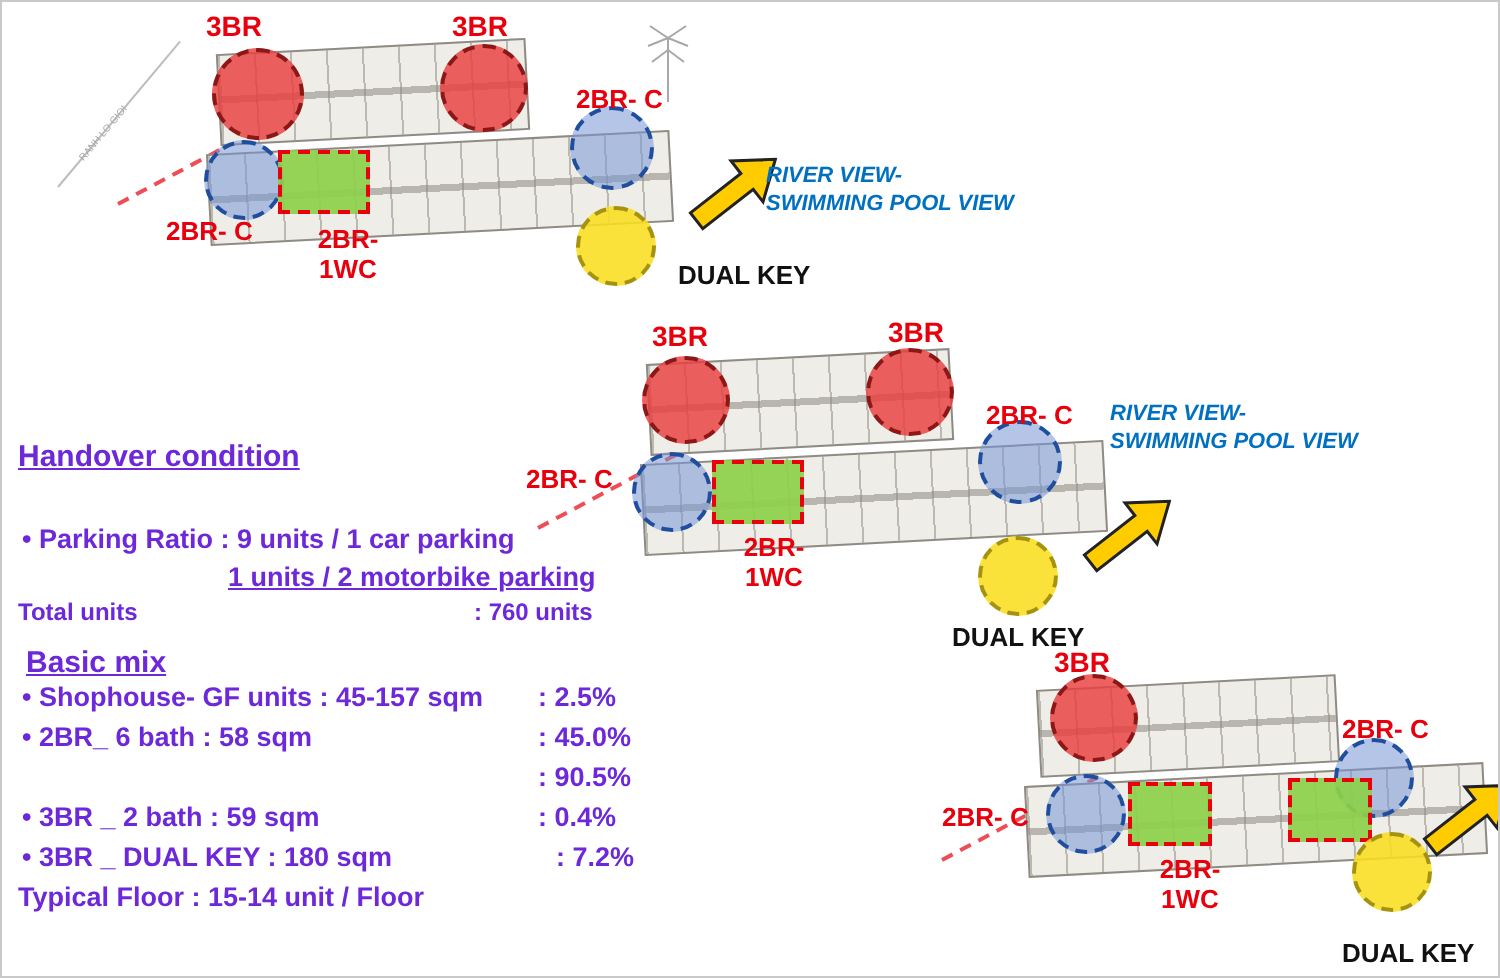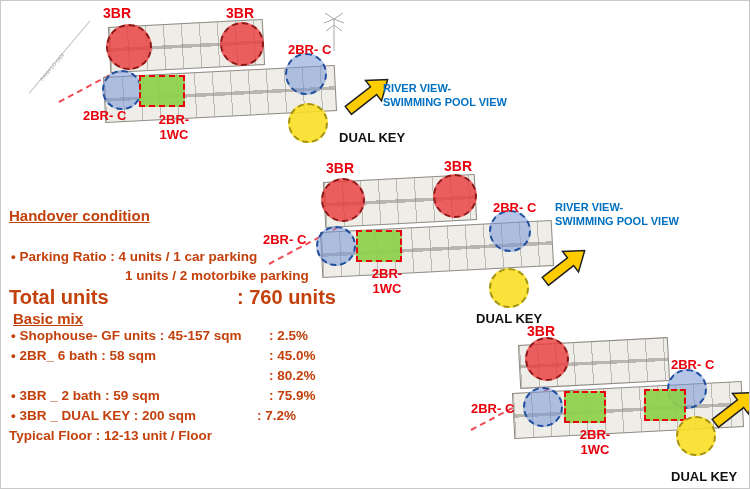--- a/index.html
+++ b/index.html
@@ -25,26 +25,26 @@
   .circ.red    { background:rgba(233,62,62,0.82);  border:2px dashed #8d1717; }
   .circ.blue   { background:rgba(118,150,214,0.55); border:2px dashed #1f4e9e; }
   .circ.yellow { background:rgba(250,222,32,0.88);  border:2px dashed #a59310; }
   .green-unit  { position:absolute; background:rgba(141,208,75,0.92); border:2px dashed #e8000d; box-sizing:border-box; }
 
   
   .lbl-red   { position:absolute; color:#e8000d; font-weight:bold; font-size:13px; white-space:nowrap; }
   .lbl-red.big { font-size:14px; }
   .lbl-red.ctr { text-align:center; }
   .lbl-black { position:absolute; color:#111111; font-weight:bold; font-size:13px; white-space:nowrap; }
-  .view-text { position:absolute; color:#0070c0; font-weight:bold; font-size:11px; white-space:nowrap;text-align:center; }
+  .view-text { position:absolute; color:#0070c0; font-weight:bold; font-style:italic; font-size:11px; white-space:nowrap;text-align:center; }
 
   
-  .navy { position:absolute; color:#c2410c; font-weight:bold; font-size:13.5px; white-space:pre; }
+  .navy { position:absolute; color:#6d28d9; font-weight:bold; font-size:13.5px; white-space:pre;margin-top:13px; }
   .navy.title { font-size:15px; text-decoration:underline; }
-  .navy.total { font-size:20px; }
+  .navy.total { font-size:12px; }
   .with-bullet::before { content:"\2022  "; }
 
   
   .dashline { position:absolute; border-top:2px dashed rgba(232,0,13,0.7); transform-origin:left center; }
   .grayline { position:absolute; border-top:1px solid #bdbdbd; transform-origin:left center; }
   .tinygray { position:absolute; color:#a9a9a9; font-size:5px; white-space:nowrap; transform-origin:left center; }
 
   .arrow { position:absolute; }
 </style>
 </head>
@@ -140,37 +140,37 @@
       <span>1WC</span>
     </div>
     <div class="lbl-black" style="left:210px; top:148px;">DUAL KEY</div>
 
     <svg class="arrow" style="left:248px; top:72px; transform:rotate(-38deg);" width="52" height="30" viewBox="0 0 52 30">
       <polygon points="1,10 33,10 33,2 51,15 33,28 33,20 1,20" fill="#ffcc00" stroke="#222" stroke-width="1.5"></polygon>
     </svg>
   </div>
 
   <div class="navy title" style="left:8px; top:206px;">Handover condition</div>
-  <div class="navy with-bullet" style="left:10px; top:248px;">Parking Ratio : 4 units / 1 car parking</div>
-  <div class="navy" style="left:124px; top:267px;">1 units / 2 motorbike parking</div>
+  <div class="navy with-bullet" style="left:10px; top:248px;">Parking Ratio : 9 units / 1 car parking</div>
+  <div class="navy" style="left:113px; top:267px;text-decoration:underline;">1 units / 2 motorbike parking</div>
 
   <div class="navy total" style="left:8px; top:285px;">Total units</div>
   <div class="navy total" style="left:236px; top:285px;">: 760 units</div>
 
   <div class="navy title" style="left:12px; top:309px;">Basic mix</div>
 
   <div class="navy with-bullet" style="left:10px; top:327px;">Shophouse- GF units : 45-157 sqm</div>
   <div class="navy" style="left:268px; top:327px;">: 2.5%</div>
 
   <div class="navy with-bullet" style="left:10px; top:347px;">2BR_ 6 bath : 58 sqm</div>
   <div class="navy" style="left:268px; top:347px;">: 45.0%</div>
 
-  <div class="navy" style="left:268px; top:367px;">: 80.2%</div>
+  <div class="navy" style="left:268px; top:367px;">: 90.5%</div>
 
   <div class="navy with-bullet" style="left:10px; top:387px;">3BR _ 2 bath : 59 sqm</div>
-  <div class="navy" style="left:268px; top:387px;">: 75.9%</div>
+  <div class="navy" style="left:268px; top:387px;">: 0.4%</div>
 
-  <div class="navy with-bullet" style="left:10px; top:407px;">3BR _ DUAL KEY : 200 sqm</div>
-  <div class="navy" style="left:256px; top:407px;">: 7.2%</div>
+  <div class="navy with-bullet" style="left:10px; top:407px;">3BR _ DUAL KEY : 180 sqm</div>
+  <div class="navy" style="left:277px; top:407px;">: 7.2%</div>
 
-  <div class="navy" style="left:8px; top:427px;">Typical Floor : 12-13 unit / Floor</div>
+  <div class="navy" style="left:8px; top:427px;">Typical Floor : 15-14 unit / Floor</div>
 
 </div>
 
 </body></html>

